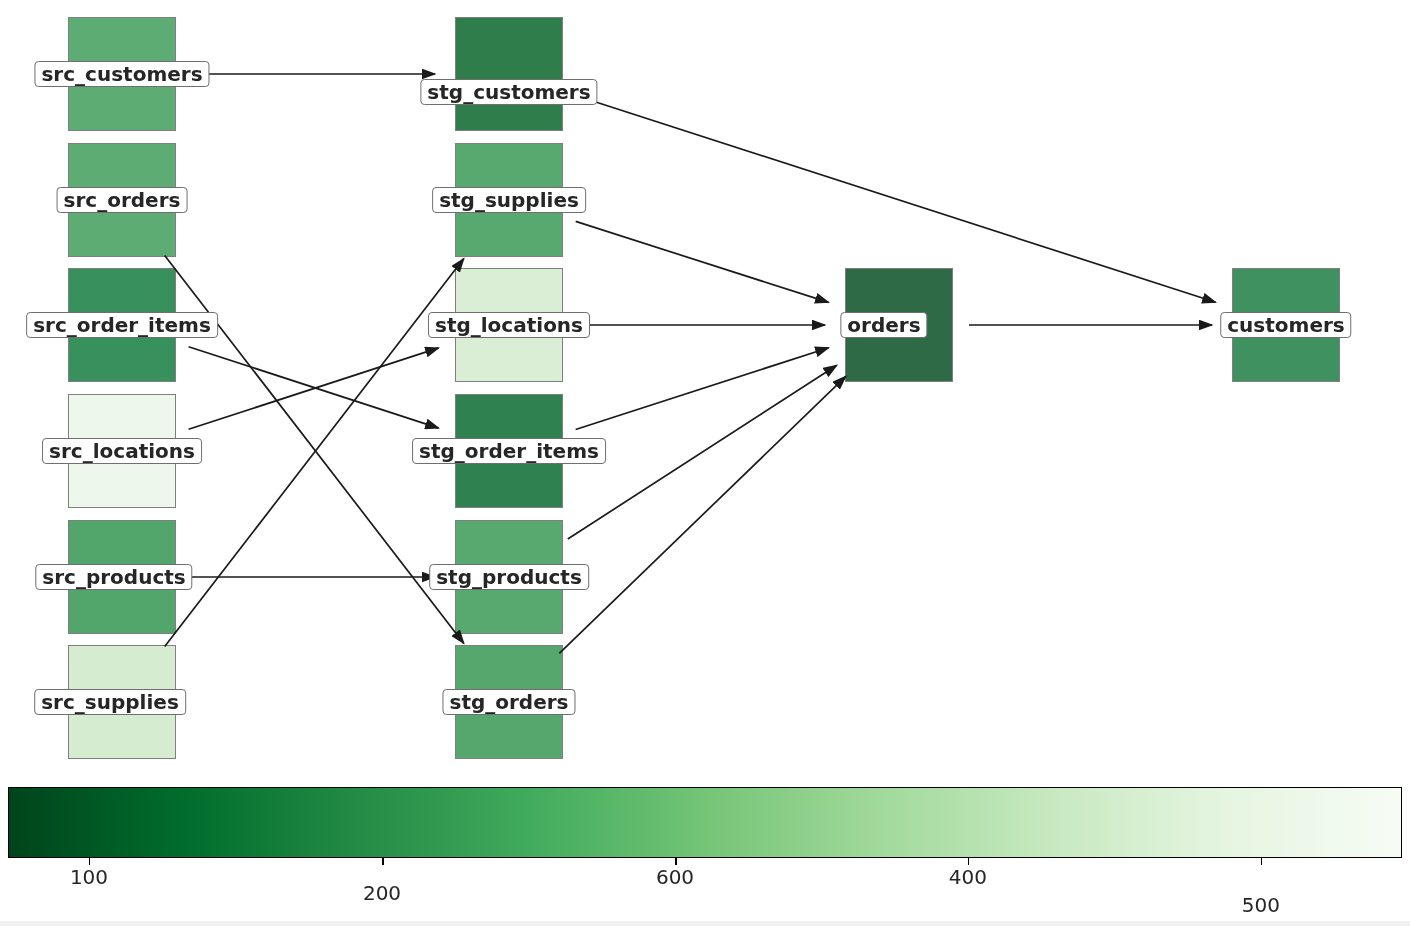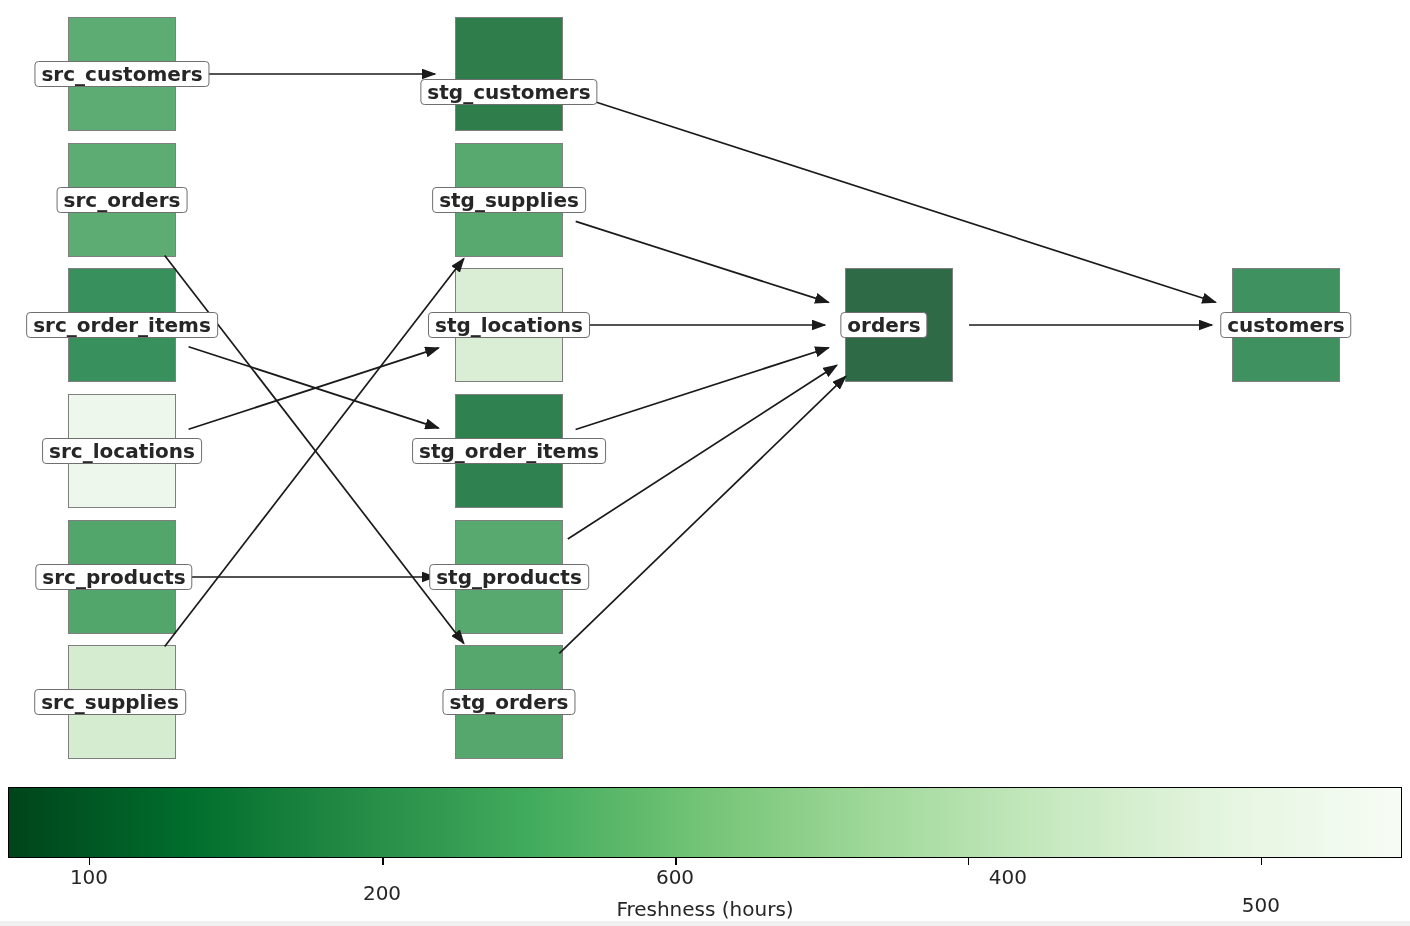--- a/index.html
+++ b/index.html
@@ -103,20 +103,19 @@
 
   <div class="colorbar" style="background: linear-gradient(to right, rgb(0, 68, 27) 0%, rgb(0, 109, 44) 12.5%, rgb(35, 139, 69) 25%, rgb(65, 171, 93) 37.5%, rgb(116, 196, 118) 50%, rgb(161, 217, 155) 62.5%, rgb(199, 233, 192) 75%, rgb(229, 245, 224) 87.5%, rgb(247, 252, 245) 100%);"></div>
   <div id="colorbar-ticks">
       <div class="cb-tick" style="left: 88.9914px;"></div>
       <div class="cb-ticklabel" style="left: 88.9914px;">100</div>
       <div class="cb-tick" style="left: 382.01px;"></div>
       <div class="cb-ticklabel" style="left: 382.01px; margin-top: 16px;">200</div>
       <div class="cb-tick" style="left: 675.029px;"></div>
       <div class="cb-ticklabel" style="left: 675.029px;">600</div>
       <div class="cb-tick" style="left: 967.908px;"></div>
-      <div class="cb-ticklabel" style="left: 967.908px; margin-left: 40px;">400</div>
+      <div class="cb-ticklabel" style="left: 967.908px;">400</div>
       <div class="cb-tick" style="left: 1260.93px;"></div>
       <div class="cb-ticklabel" style="left: 1260.93px; margin-top: 28px;">500</div>
     </div>
-  <div class="cb-axislabel">Freshness (hours)</div>
 
   <div class="bottom-strip"></div>
 </div>
 
 </body></html>

